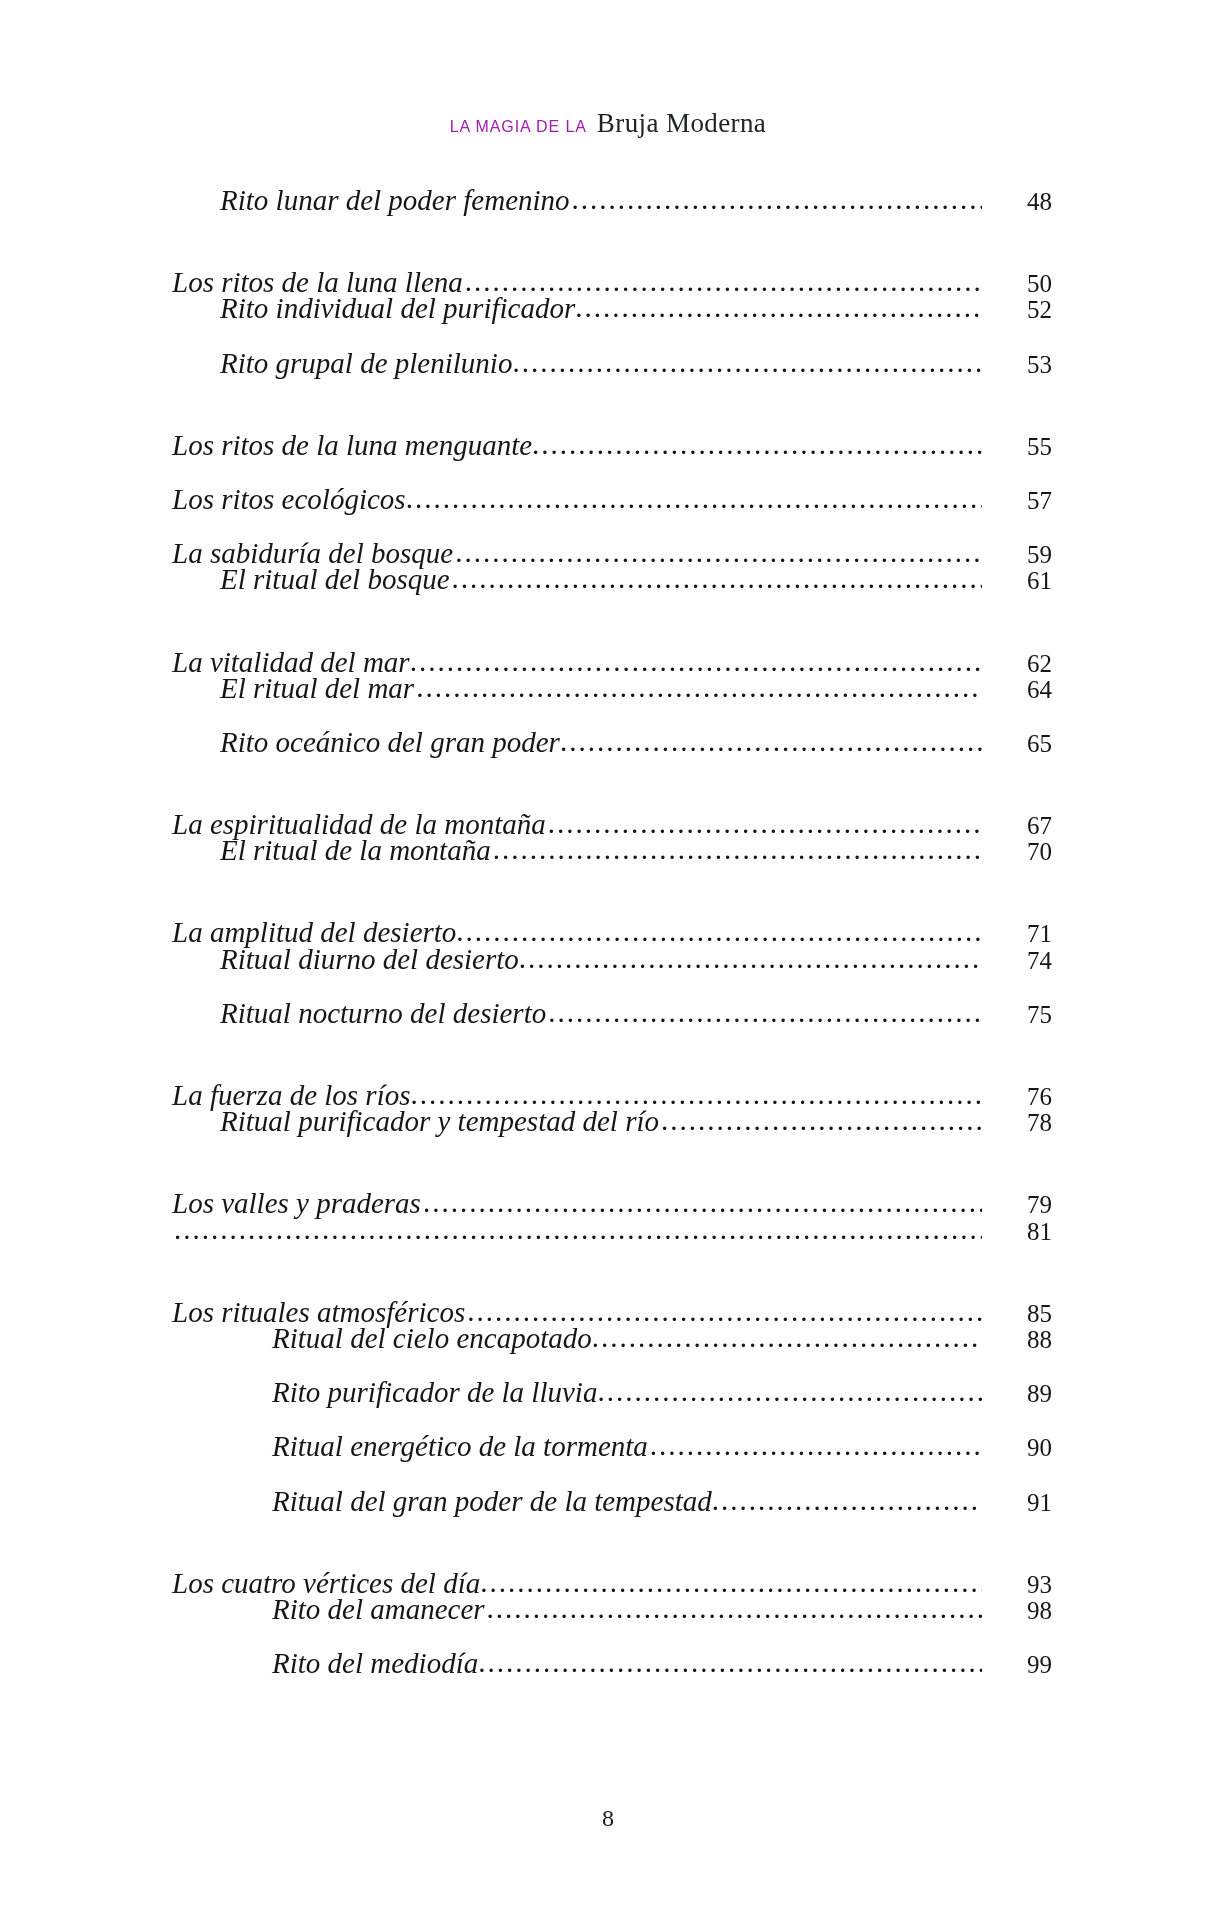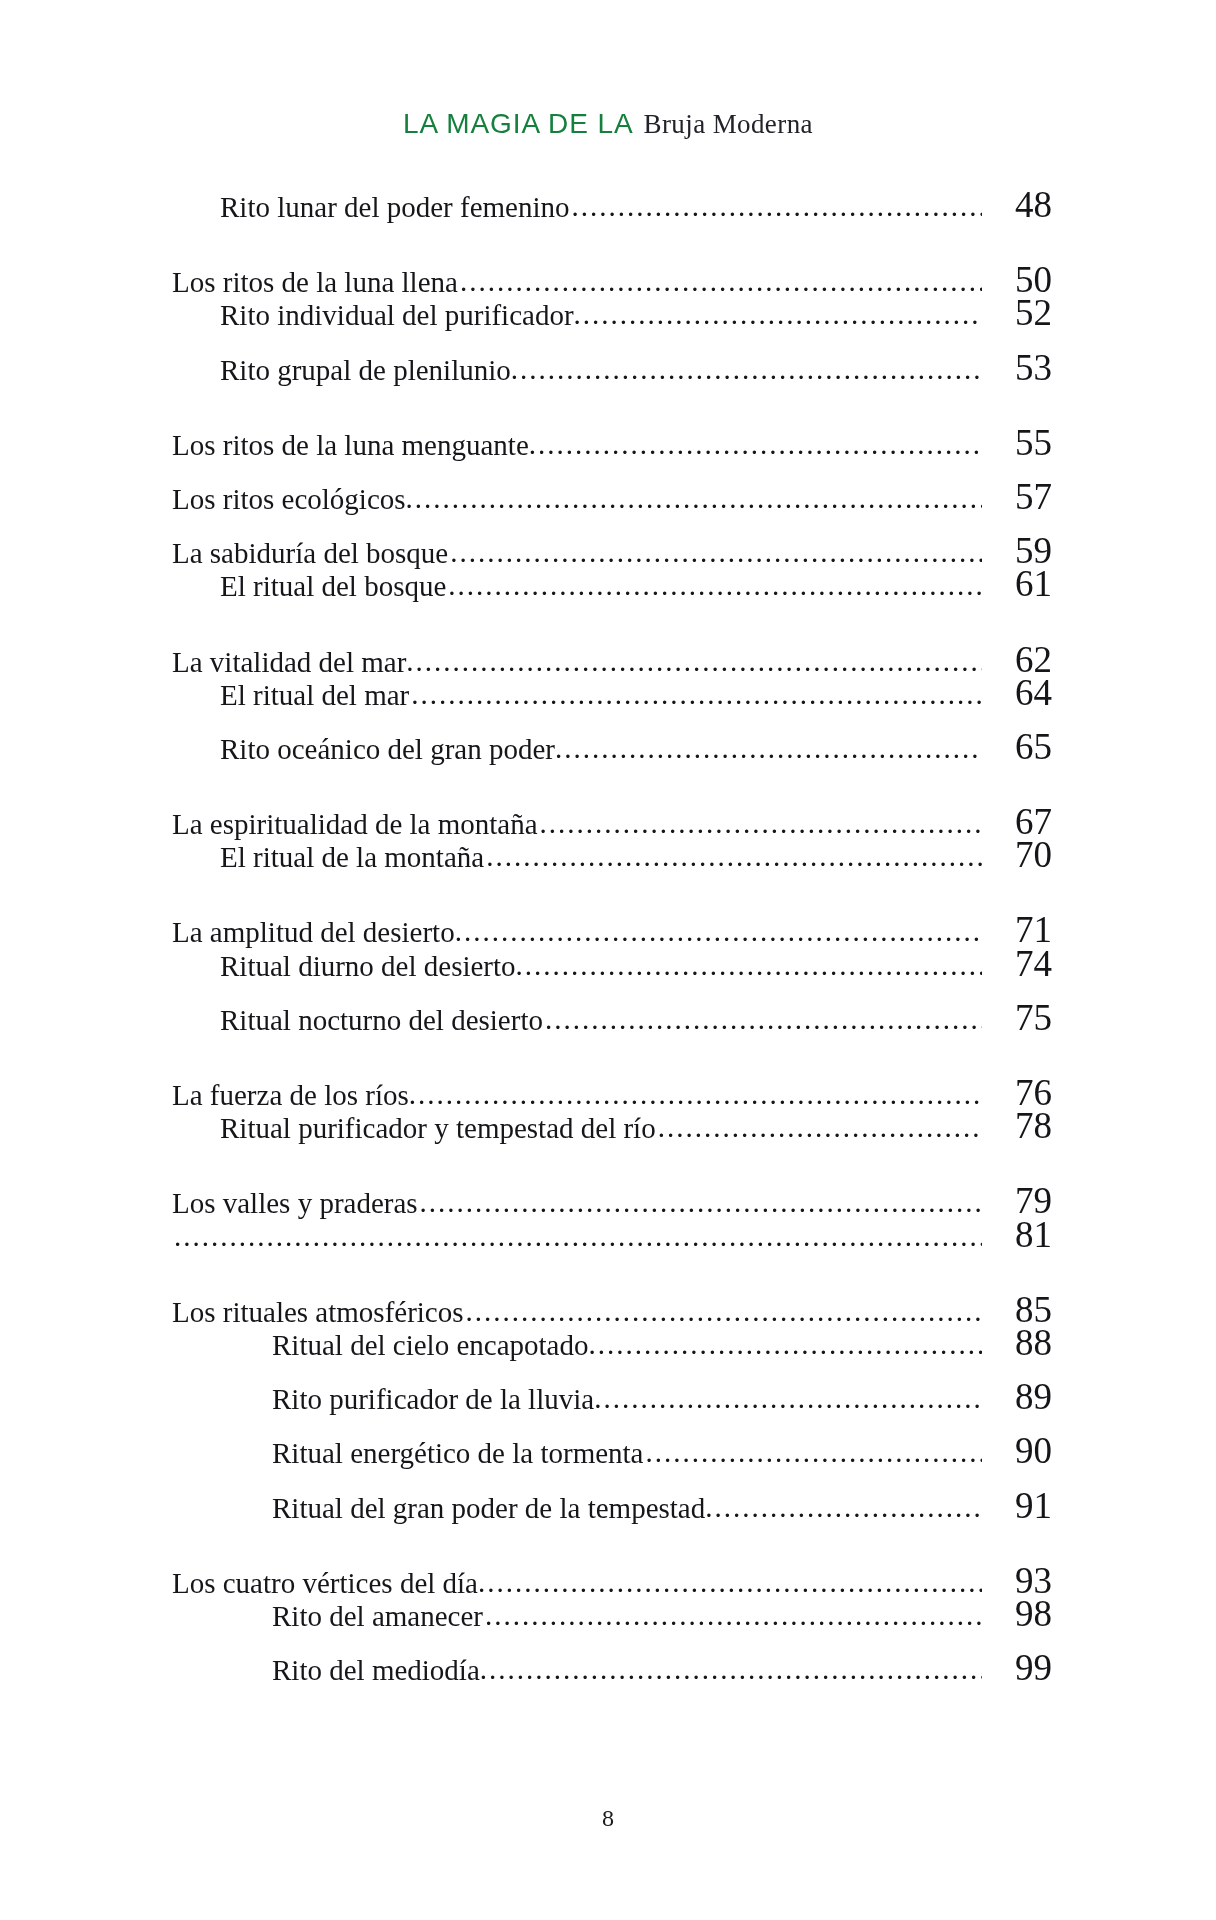--- a/index.html
+++ b/index.html
@@ -25,23 +25,23 @@
     position: absolute;
     top: 108px;
     left: 0;
     right: 0;
     text-align: center;
     white-space: nowrap;
   }
 
   .rh-caps {
     font-family: "Liberation Sans", "DejaVu Sans", sans-serif;
-    font-size: 28px;
+    font-size: 16px;
     letter-spacing: 0.9px;
-    color: #15803d;
+    color: #a21caf;
     vertical-align: baseline;
   }
 
   .rh-script {
     font-family: "Liberation Serif", "DejaVu Serif", serif;
     font-size: 27px;
     font-style: normal;
     color: #22222a;
     letter-spacing: 0.4px;
     margin-left: 10px;
@@ -62,40 +62,41 @@
     width: 100%;
     height: 54.2px;
     font-size: 29px;
     line-height: 1;
     color: #16161a;
   }
 
   .toc-title {
     white-space: nowrap;
     flex: 0 0 auto;
+    font-style: italic;
   }
 
   .toc-leader {
     flex: 1 1 auto;
     min-width: 10px;
     overflow: hidden;
     white-space: nowrap;
     margin: 0 2px 0 2px;
     color: #16161a;
     font-size: 29px;
     letter-spacing: 2.0px;
     position: relative;
     top: -1px;
   }
 
   .toc-page {
     flex: 0 0 62px;
     text-align: right;
     white-space: nowrap;
-    font-size: 37px;
+    font-size: 25px;
     padding-left: 6px;
   }
 
   
   .lvl-0 .toc-title { padding-left: 0px; margin-top: 28px; }
   .lvl-1 .toc-title { padding-left: 48px; }
   .lvl-2 .toc-title { padding-left: 100px; text-align: center; }
 
   
   .tight .toc-leader { margin-left: 0px; }

